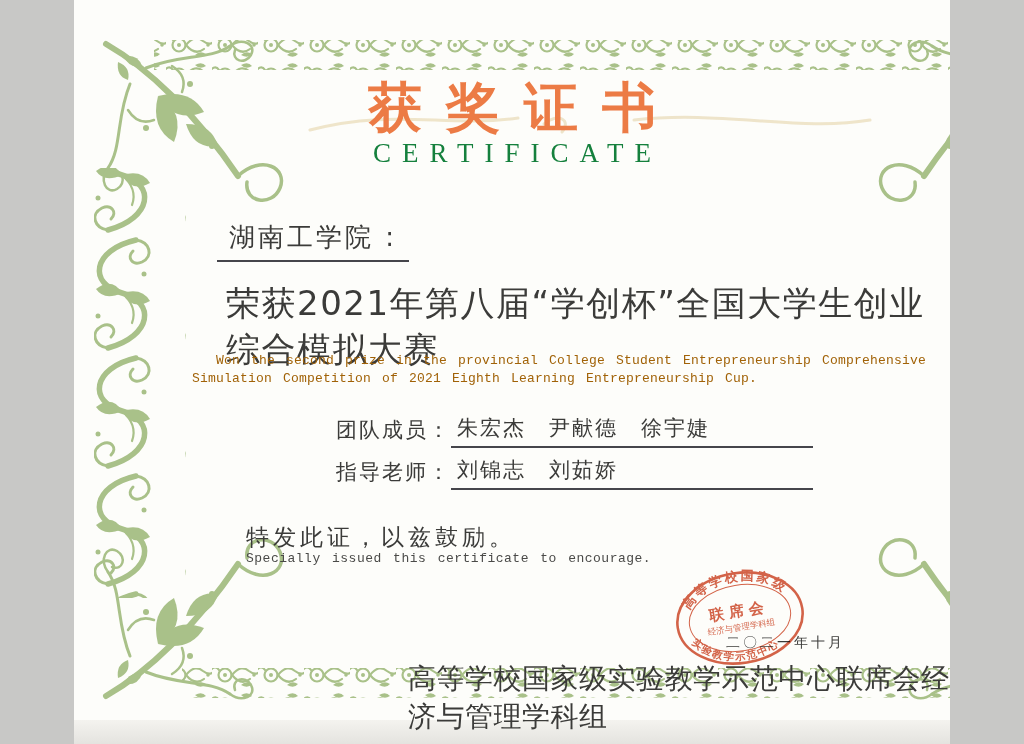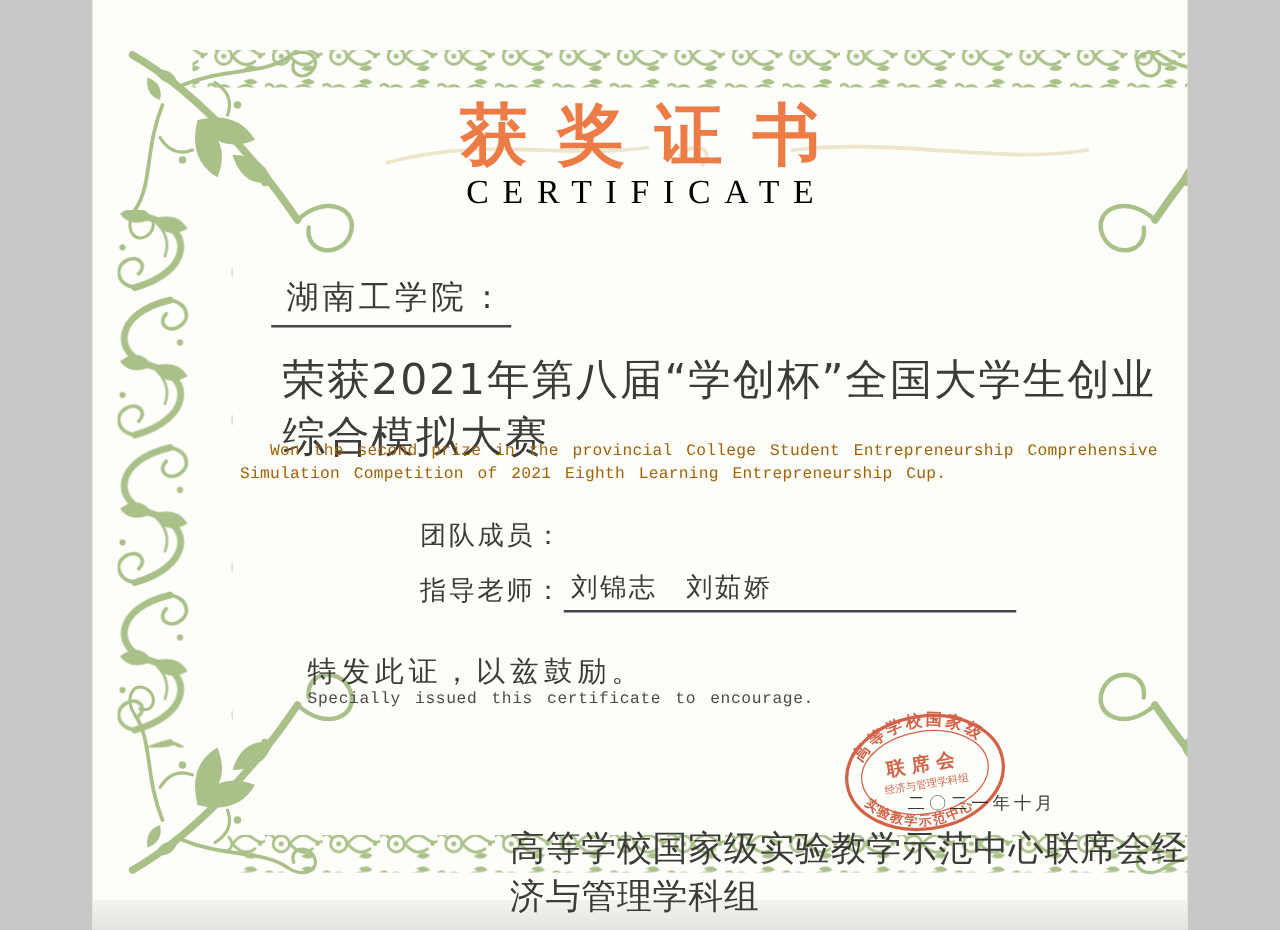--- a/index.html
+++ b/index.html
@@ -11,21 +11,21 @@
   .abs{position:absolute;}
   
   .title-cn{
     left:0;right:0;top:72px;text-align:center;
     font-size:54px;font-weight:bold;letter-spacing:24px;padding-left:24px;
     color:#ec7b45;z-index:2;
   }
   .title-en{
     left:0;right:0;top:138px;text-align:center;
     font-family:"Liberation Serif",serif;font-size:27px;font-weight:500;
-    letter-spacing:11px;padding-left:11px;color:#000000;z-index:2;
+    letter-spacing:11px;padding-left:11px;color:#15803d;z-index:2;
   }
   
   .recipient{
     left:143px;top:220px;font-size:26px;letter-spacing:3px;z-index:2;
     border-bottom:2px solid #45454b;padding:0 12px 5px 12px;
   }
   
   .award-line1{left:152px;top:281px;font-size:34px;letter-spacing:1.5px;z-index:2;}
   .award-line2{left:112px;top:319px;font-size:26px;letter-spacing:1.5px;z-index:2;}
   .award-line2 .bolded{font-weight:bold;font-size:28px;}
@@ -137,20 +137,21 @@
   <div class="abs title-cn">获奖证书</div>
   <div class="abs title-en">CERTIFICATE</div>
 
   <div class="abs recipient">湖南工学院 :</div>
 
   <div class="abs award-line1">荣获2021年第八届“学创杯”全国大学生创业综合模拟大赛</div>
   <div class="abs award-en">Won the second prize in the provincial College Student Entrepreneurship Comprehensive Simulation Competition of 2021 Eighth  Learning Entrepreneurship Cup.</div>
 
   <div class="abs field-row team-row">
     <span class="field-label">团队成员：</span>
+    <span class="field-value">朱宏杰　尹献德　徐宇婕</span>
   </div>
 
   <div class="abs field-row advisor-row">
     <span class="field-label">指导老师：</span>
     <span class="field-value">刘锦志　刘茹娇</span>
   </div>
 
   <div class="abs closing-cn">特发此证，以兹鼓励。</div>
   <div class="abs closing-en">Specially issued this certificate to encourage.</div>
 

